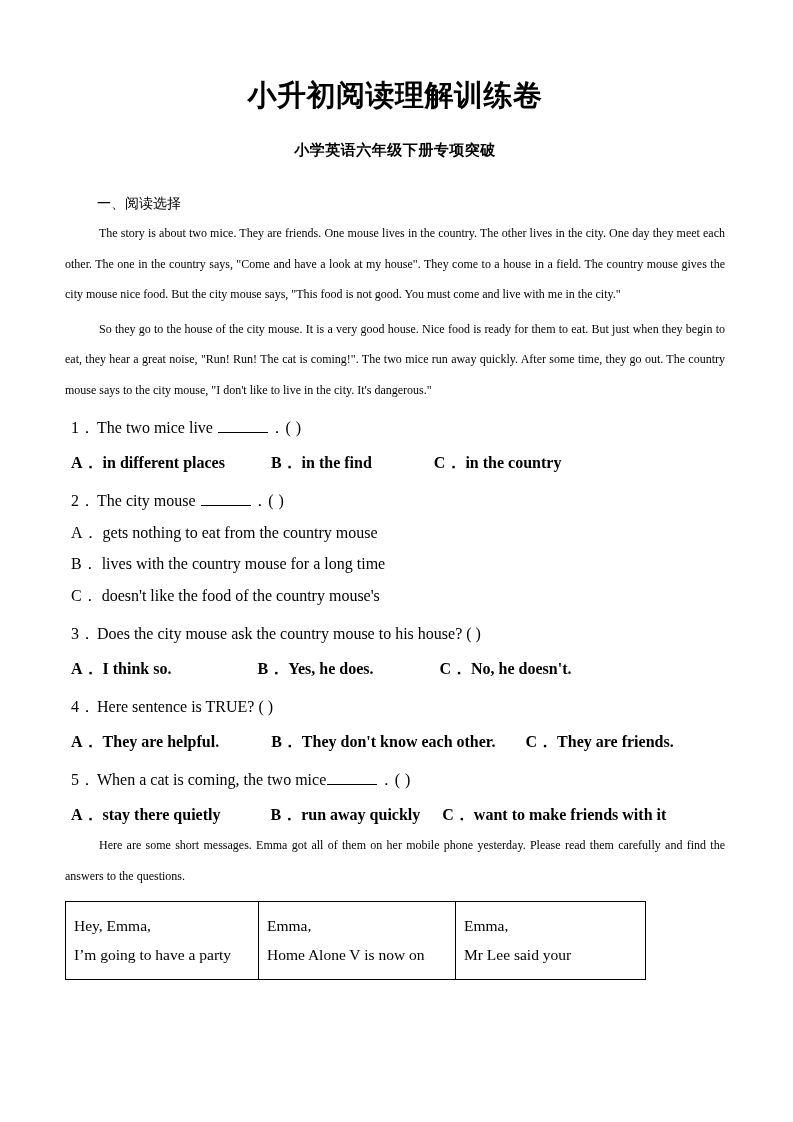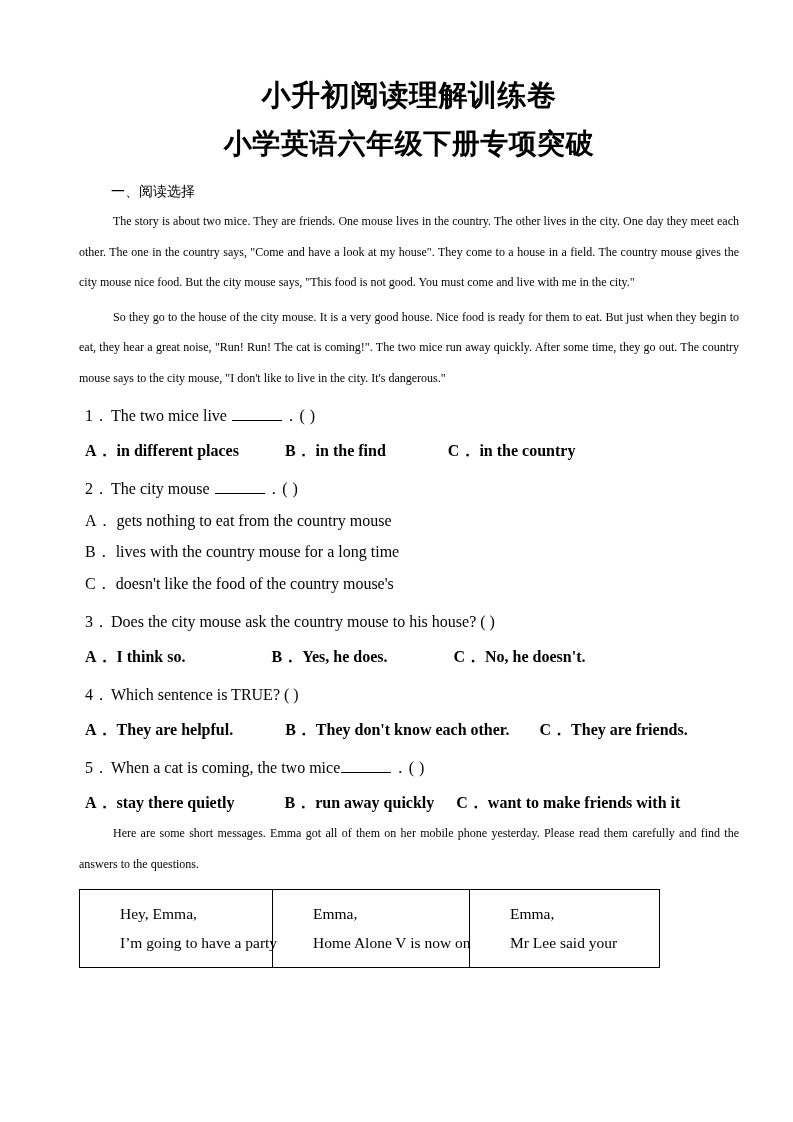--- a/index.html
+++ b/index.html
@@ -18,43 +18,43 @@
   .page {
     position: absolute;
     left: 0; top: 0;
     width: 793px;
     height: 1122px;
     padding: 0;
     box-sizing: border-box;
   }
   .content {
     position: absolute;
-    left: 79px;
+    left: 65px;
     top: 0;
     width: 660px;
   }
 
   
   .doc-title {
     font-family: "Liberation Sans", "DejaVu Sans", sans-serif;
     font-weight: bold;
     font-size: 29px;
     line-height: 34px;
     text-align: center;
     margin: 0;
     padding-top: 78px;
     letter-spacing: 0.5px;
   }
   .doc-subtitle {
     font-family: "Liberation Sans", "DejaVu Sans", sans-serif;
     font-weight: bold;
-    font-size: 28px;
+    font-size: 15px;
     line-height: 28px;
     text-align: center;
-    margin: 4px;
+    margin: 10px;
     padding-top: 14px;
     letter-spacing: 0.5px;
   }
 
   
   .section-head {
     font-size: 14px;
     line-height: 20px;
     margin: 0;
     padding-top: 20px;
@@ -121,21 +121,21 @@
   .msg-table td {
     border: 1px solid #000000;
     vertical-align: top;
     padding: 9px 8px 10px 8px;
     font-size: 15.5px;
     line-height: 29px;
   }
   .msg-table td.c1 { width: 176px; }
   .msg-table td.c2 { width: 180px; }
   .msg-table td.c3 { width: 173px; }
-  .msg-line { white-space: nowrap; margin-left: 32px; }
+  .msg-line { white-space: nowrap; }
 </style>
 </head>
 <body>
 
 <div class="page">
   <div class="content">
 
     <h1 class="doc-title">小升初阅读理解训练卷</h1>
     <h2 class="doc-subtitle">小学英语六年级下册专项突破</h2>
 
@@ -162,21 +162,21 @@
 
     <p class="question"><span class="q-num">3．</span><span>Does the city mouse ask the country mouse to his house? (   )</span></p>
     <p class="options-row">
       <span class="opt"><span class="opt-letter">A．</span><span>I think so.</span></span>
       <span style="display:inline-block;width:78px"></span>
       <span class="opt"><span class="opt-letter">B．</span><span>Yes, he does.</span></span>
       <span style="display:inline-block;width:58px"></span>
       <span class="opt"><span class="opt-letter">C．</span><span>No, he doesn't.</span></span>
     </p>
 
-    <p class="question"><span class="q-num">4．</span><span>Which sentence is TRUE? (   )</span></p>
+    <p class="question"><span class="q-num">4．</span><span>Here sentence is TRUE? (   )</span></p>
     <p class="options-row">
       <span class="opt"><span class="opt-letter">A．</span><span>They are helpful.</span></span>
       <span style="display:inline-block;width:44px"></span>
       <span class="opt"><span class="opt-letter">B．</span><span>They don't know each other.</span></span>
       <span style="display:inline-block;width:22px"></span>
       <span class="opt"><span class="opt-letter">C．</span><span>They are friends.</span></span>
     </p>
 
     <p class="question"><span class="q-num">5．</span><span>When a cat is coming, the two mice</span><span class="blank"></span><span class="paren">．(   )</span></p>
     <p class="options-row">

